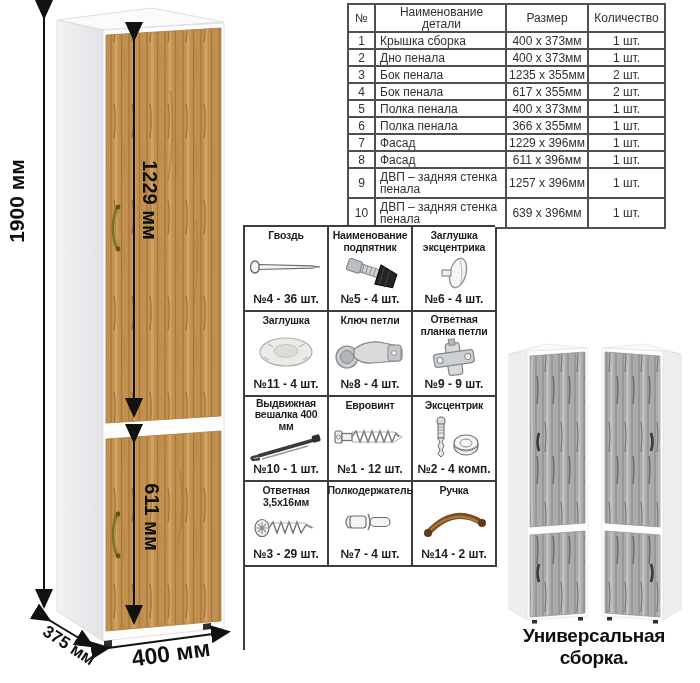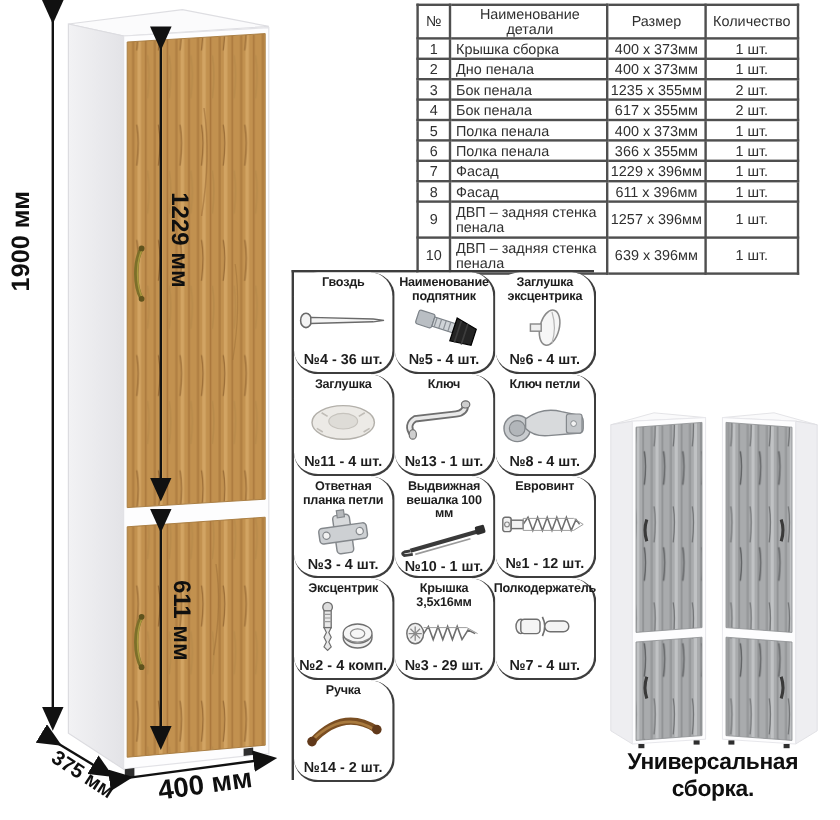--- a/index.html
+++ b/index.html
@@ -16,22 +16,22 @@
   #parts-table .c-name{width:123px;text-align:left;padding-left:4px;margin-top:20px;}
   #parts-table .c-size{width:76px;}
   #parts-table .c-qty{width:71px;margin-top:24px;}
   #parts-table tr.tall td{height:26px;}
 
   
   #hardware-grid{position:absolute;left:243px;top:225px;width:252px;height:425px;
     display:grid;grid-template-columns:repeat(3,84px);grid-template-rows:repeat(5,85px);
     border-top:2px solid #3d3d3d;border-left:2px solid #3d3d3d;box-sizing:border-box;}
   .hw-cell{border-right:2px solid #3d3d3d;border-bottom:2px solid #3d3d3d;box-sizing:border-box;
-    display:flex;flex-direction:column;justify-content:space-between;align-items:center;
-    padding:3px 1px 4px 1px;background:#fff;border-radius:20px;}
+    display:flex;flex-direction:column;justify-content:flex-end;align-items:center;
+    padding:3px 1px 4px 1px;background:#fff;}
   .hw-cell.empty{border:none;background:transparent;}
   .hw-title{font-size:10.5px;font-weight:bold;text-align:center;line-height:11.5px;
     letter-spacing:-0.2px;color:#1d1d1d;}
   .hw-count{font-size:12px;font-weight:bold;color:#1d1d1d;white-space:nowrap;}
   .hw-icon{flex:1;display:flex;align-items:center;justify-content:center;width:100%;}
   .hw-icon svg{display:block;}
 
   
   #main-cabinet{position:absolute;left:0;top:0;}
   #variant-cabinets{position:absolute;left:492px;top:332px;}
@@ -236,32 +236,20 @@
         <svg width="76" height="38" viewBox="0 0 76 38">
           <ellipse cx="38" cy="19" rx="26" ry="14" fill="#eceae6" stroke="#b3b0aa" stroke-width="1.2"></ellipse>
           <ellipse cx="38" cy="18" rx="12" ry="6.5" fill="#dedcd7" stroke="#c6c3bd" stroke-width="1"></ellipse>
           <path d="M16,24 l5,3 M60,24 l-5,3 M20,11 l5,3 M56,11 l-5,3" stroke="#c0bdb7" stroke-width="1.4"></path>
         </svg>
       </div>
       <div class="hw-count">№11 - 4 шт.</div>
     </div>
 
 
-    <div class="hw-cell">
-      <div class="hw-title">Ключ</div>
-      <div class="hw-icon">
-        <svg width="76" height="40" viewBox="0 0 76 40">
-          <path d="M12,30 q-6,-8 2,-13 l34,-4 q8,-1 8,-8" stroke="#6f6f6f" stroke-width="6" fill="none" stroke-linecap="round"></path>
-          <path d="M12,30 q-6,-8 2,-13 l34,-4 q8,-1 8,-8" stroke="#e9e9e9" stroke-width="3" fill="none" stroke-linecap="round"></path>
-          <ellipse cx="12" cy="30" rx="3" ry="4" fill="#cfcfcf" stroke="#6f6f6f" stroke-width="1"></ellipse>
-          <ellipse cx="56" cy="5" rx="3.5" ry="3" fill="#cfcfcf" stroke="#6f6f6f" stroke-width="1"></ellipse>
-        </svg>
-      </div>
-      <div class="hw-count">№13 - 1 шт.</div>
-    </div>
 
     <div class="hw-cell">
       <div class="hw-title">Ключ петли</div>
       <div class="hw-icon">
         <svg width="76" height="40" viewBox="0 0 76 40">
           <circle cx="15" cy="25" r="11" fill="#c9cccf" stroke="#84888c" stroke-width="1.2"></circle>
           <circle cx="15" cy="25" r="6.5" fill="#b2b6ba" stroke="#84888c" stroke-width="1"></circle>
           <path d="M22,17 q14,-10 30,-6 l14,3 q4,1 4,5 v6 q0,4 -5,4 l-24,2 q-12,1 -19,-6 z" fill="#d8dadc" stroke="#84888c" stroke-width="1.2"></path>
           <rect x="56" y="13" width="13" height="16" rx="2" fill="#c4c7ca" stroke="#84888c" stroke-width="1"></rect>
           <circle cx="62" cy="21" r="2.4" fill="#f2f2f2" stroke="#84888c" stroke-width="0.8"></circle>
@@ -276,25 +264,25 @@
         <svg width="76" height="40" viewBox="0 0 76 40">
           <g transform="rotate(-8 38 22)">
             <rect x="31" y="6" width="14" height="32" rx="3" fill="#d8dadc" stroke="#84888c" stroke-width="1.2"></rect>
             <rect x="18" y="15" width="40" height="13" rx="3" fill="#cdd0d3" stroke="#84888c" stroke-width="1.2"></rect>
             <circle cx="24" cy="21.5" r="3" fill="#f1f1f1" stroke="#84888c" stroke-width="1"></circle>
             <circle cx="52" cy="21.5" r="3" fill="#f1f1f1" stroke="#84888c" stroke-width="1"></circle>
             <rect x="35" y="2" width="6" height="6" fill="#b6b9bc" stroke="#84888c" stroke-width="1"></rect>
           </g>
         </svg>
       </div>
-      <div class="hw-count">№3 - 4 шт.</div>
-    </div>
-
-    <div class="hw-cell">
-      <div class="hw-title">Выдвижная вешалка 100 мм</div>
+      <div class="hw-count">№9 - 9 шт.</div>
+    </div>
+
+    <div class="hw-cell">
+      <div class="hw-title">Выдвижная вешалка 400 мм</div>
       <div class="hw-icon">
         <svg width="76" height="30" viewBox="0 0 76 30">
           <line x1="10" y1="24" x2="66" y2="8" stroke="#3a3a3a" stroke-width="3.5"></line>
           <rect x="64" y="3" width="8" height="7" rx="1.5" transform="rotate(-16 68 6)" fill="#2e2e2e"></rect>
           <path d="M10,24 l-5,1 q-3,1 0,3 l7,-1" fill="none" stroke="#3a3a3a" stroke-width="2.4"></path>
           <line x1="14" y1="27" x2="60" y2="14" stroke="#9a9a9a" stroke-width="1.4"></line>
         </svg>
       </div>
       <div class="hw-count">№10 - 1 шт.</div>
     </div>
@@ -324,21 +312,21 @@
           <ellipse cx="50" cy="30" rx="12" ry="9" fill="#f0f0f0" stroke="#6f6f6f" stroke-width="1.2"></ellipse>
           <ellipse cx="50" cy="27" rx="12" ry="8" fill="#f6f6f6" stroke="#6f6f6f" stroke-width="1.1"></ellipse>
           <ellipse cx="50" cy="27" rx="6" ry="4" fill="none" stroke="#8a8a8a" stroke-width="1"></ellipse>
           <path d="M40,31 q10,6 20,0" fill="none" stroke="#8a8a8a" stroke-width="1"></path>
         </svg>
       </div>
       <div class="hw-count">№2 - 4 комп.</div>
     </div>
 
     <div class="hw-cell">
-      <div class="hw-title">Крышка 3,5х16мм</div>
+      <div class="hw-title">Ответная 3,5х16мм</div>
       <div class="hw-icon">
         <svg width="76" height="30" viewBox="0 0 76 30">
           <ellipse cx="14" cy="15" rx="7" ry="8.5" fill="#f0f0f0" stroke="#6f6f6f" stroke-width="1.2"></ellipse>
           <path d="M14,9 v12 M8.5,15 h11 M10,11 l8,8 M18,11 l-8,8" stroke="#8a8a8a" stroke-width="1.1"></path>
           <path d="M21,15 l4,-6 4,11 4,-11 4,11 4,-11 4,11 4,-11 4,11 5,-8 6,3" fill="none" stroke="#6f6f6f" stroke-width="1.3"></path>
           <path d="M21,10 h36 l9,5" fill="none" stroke="#9a9a9a" stroke-width="0.8"></path>
         </svg>
       </div>
       <div class="hw-count">№3 - 29 шт.</div>
     </div>

